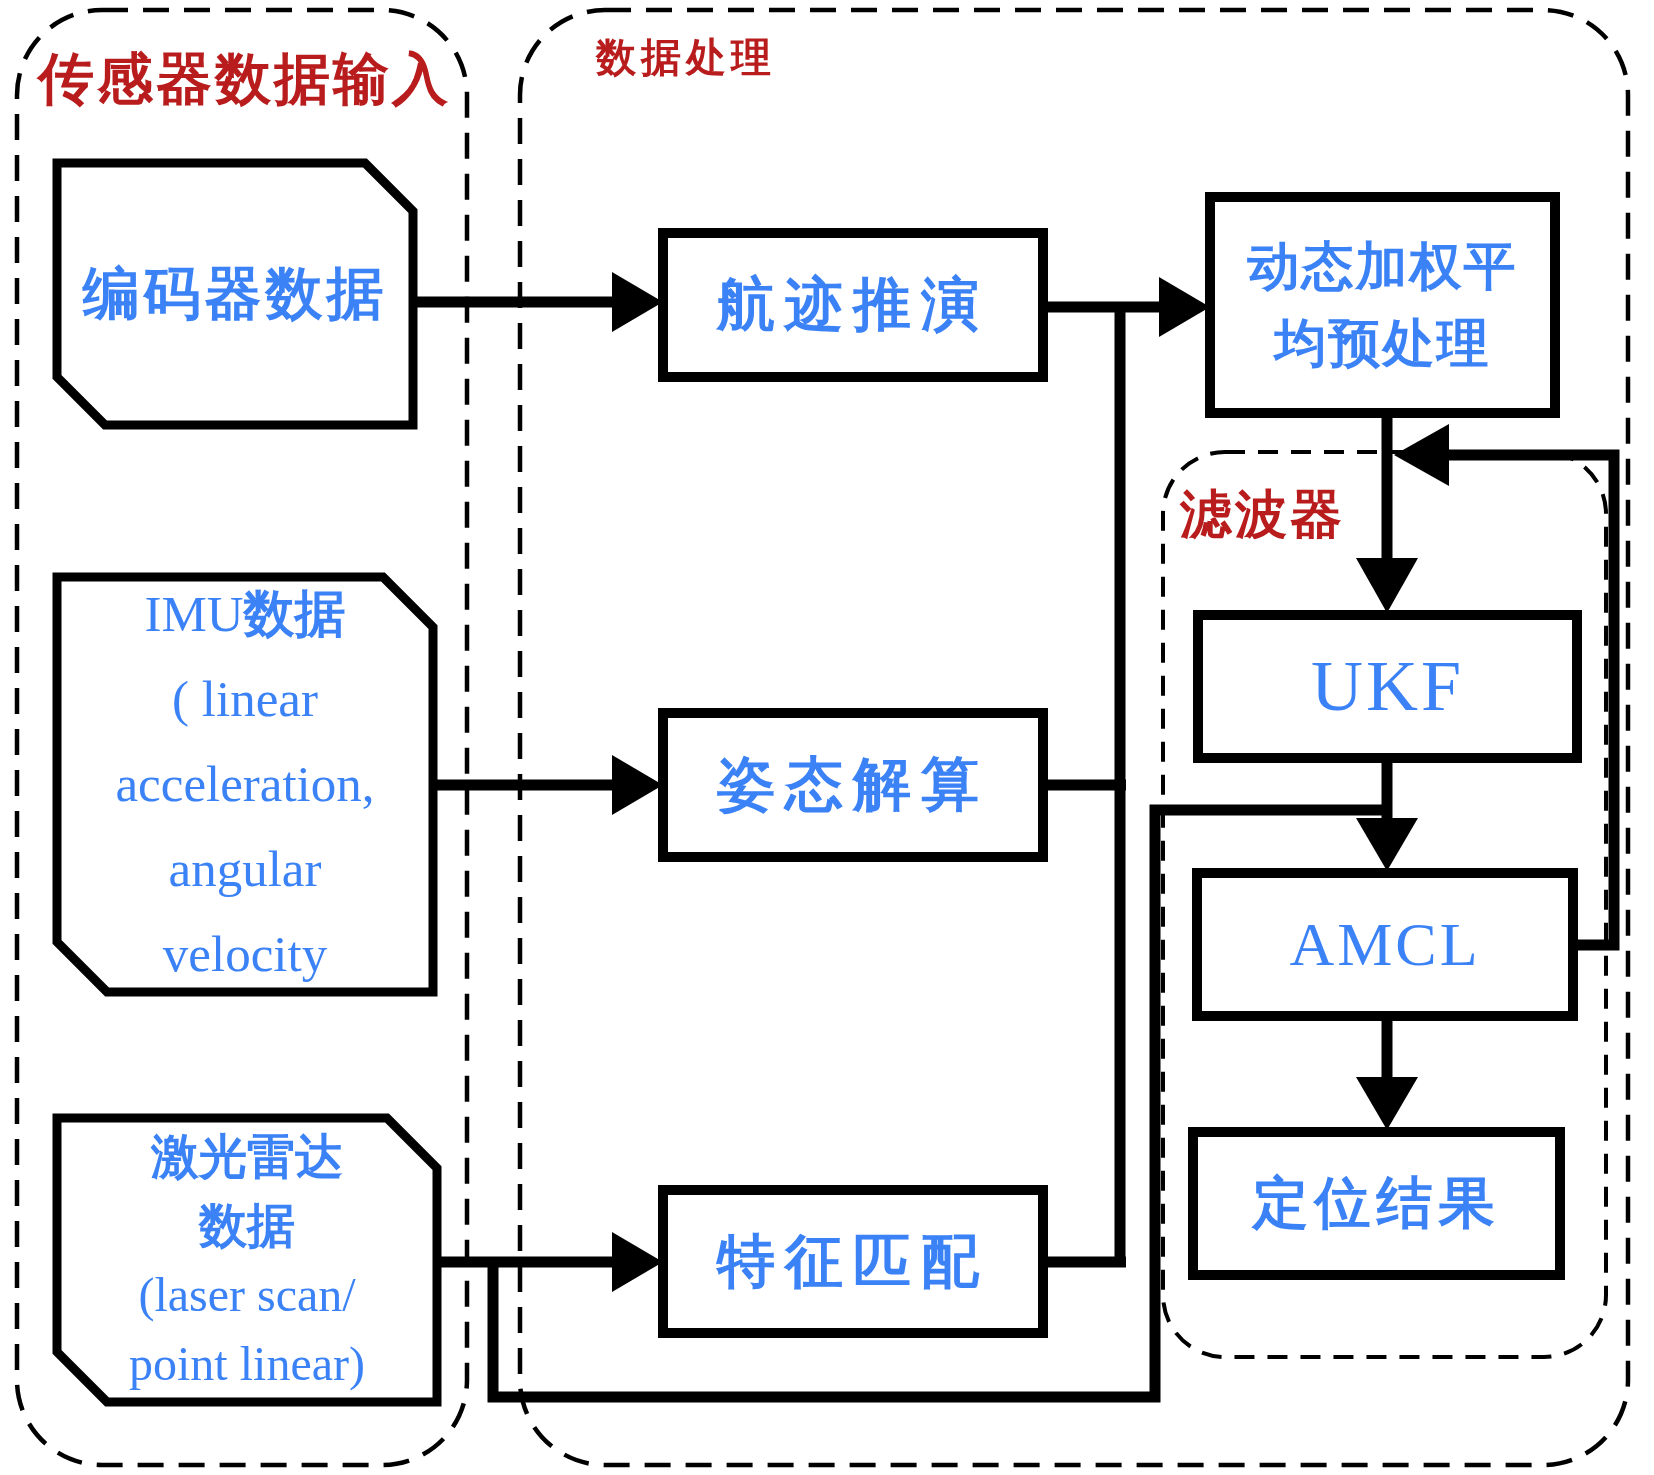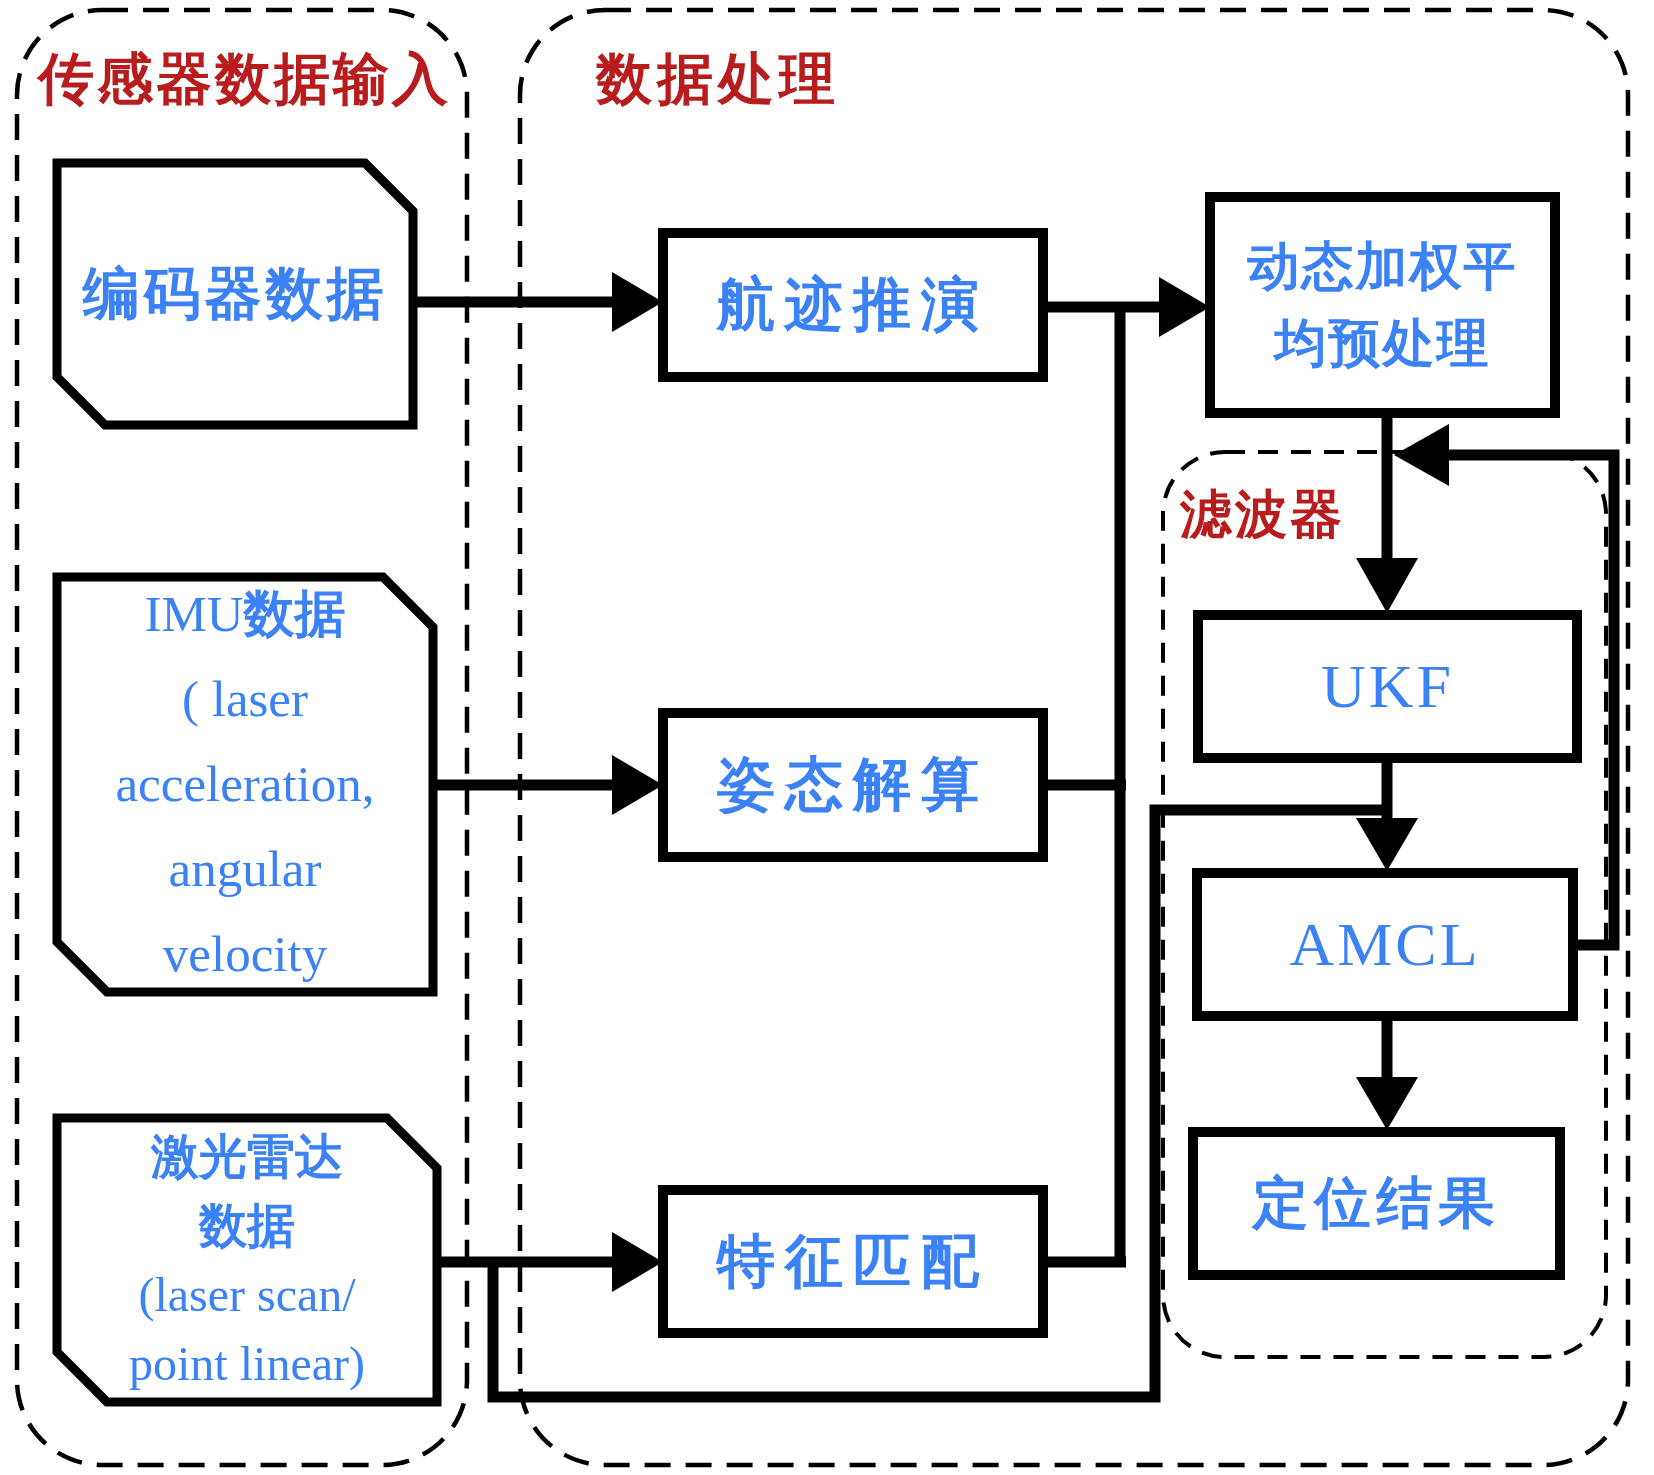--- a/index.html
+++ b/index.html
@@ -57,28 +57,28 @@
     <rect x="663" y="233" width="380" height="144" fill="#fff" stroke="#000" stroke-width="10"></rect>
     <rect x="663" y="713" width="380" height="144" fill="#fff" stroke="#000" stroke-width="10"></rect>
     <rect x="663" y="1190" width="380" height="143" fill="#fff" stroke="#000" stroke-width="10"></rect>
     <rect x="1210" y="197" width="345" height="216" fill="#fff" stroke="#000" stroke-width="10"></rect>
     <rect x="1198" y="615" width="379" height="143" fill="#fff" stroke="#000" stroke-width="10"></rect>
     <rect x="1197" y="873" width="376" height="143" fill="#fff" stroke="#000" stroke-width="10"></rect>
     <rect x="1193" y="1132" width="367" height="143" fill="#fff" stroke="#000" stroke-width="10"></rect>
   </svg>
 
   <div class="title" style="left:38px;top:42px;font-size:56px;letter-spacing:3px;">传感器数据输入</div>
-  <div class="title" style="left:596px;top:42px;font-size:56px;letter-spacing:5px;">数据处理</div>
+  <div class="title" style="left:596px;top:30px;font-size:40px;letter-spacing:5px;">数据处理</div>
   <div class="title" style="left:1180px;top:480px;font-size:52px;letter-spacing:3px;">滤波器</div>
 
   <div class="lbl" style="left:57px;top:163px;width:356px;height:262px;font-size:57px;font-weight:700;letter-spacing:4px;">编码器数据</div>
 
   <div class="lbl center-col" style="left:57px;top:577px;width:376px;height:415px;font-size:51px;line-height:77px;gap:8px;">
     <span class="ln"><span class="lat">IMU</span><span class="cjk-b">数据</span></span>
-    <span class="ln">( laser</span>
+    <span class="ln">( linear</span>
     <span class="ln">acceleration,</span>
     <span class="ln">angular</span>
     <span class="ln">velocity</span>
   </div>
 
   <div class="lbl center-col" style="left:57px;top:1118px;width:380px;height:284px;font-size:48px;line-height:69px;">
     <span class="ln cjk-b">激光雷达</span>
     <span class="ln cjk-b">数据</span>
     <span class="ln">(laser scan/</span>
     <span class="ln">point linear)</span>
@@ -88,19 +88,19 @@
 
   <div class="lbl" style="left:663px;top:713px;width:380px;height:144px;font-size:58px;font-weight:700;letter-spacing:10px;">姿态解算</div>
 
   <div class="lbl" style="left:663px;top:1190px;width:380px;height:143px;font-size:58px;font-weight:700;letter-spacing:10px;">特征匹配</div>
 
   <div class="lbl center-col" style="left:1210px;top:197px;width:345px;height:216px;font-size:52px;font-weight:700;line-height:77px;letter-spacing:2px;">
     <span class="ln">动态加权平</span>
     <span class="ln">均预处理</span>
   </div>
 
-  <div class="lbl" style="left:1198px;top:615px;width:379px;height:143px;font-size:62px;letter-spacing:3px;">UKF</div>
+  <div class="lbl" style="left:1198px;top:615px;width:379px;height:143px;font-size:72px;letter-spacing:3px;">UKF</div>
 
   <div class="lbl" style="left:1197px;top:873px;width:376px;height:143px;font-size:62px;letter-spacing:3px;">AMCL</div>
 
   <div class="lbl" style="left:1193px;top:1132px;width:367px;height:143px;font-size:56px;font-weight:700;letter-spacing:6px;">定位结果</div>
 
 </div>
 
 </body></html>

